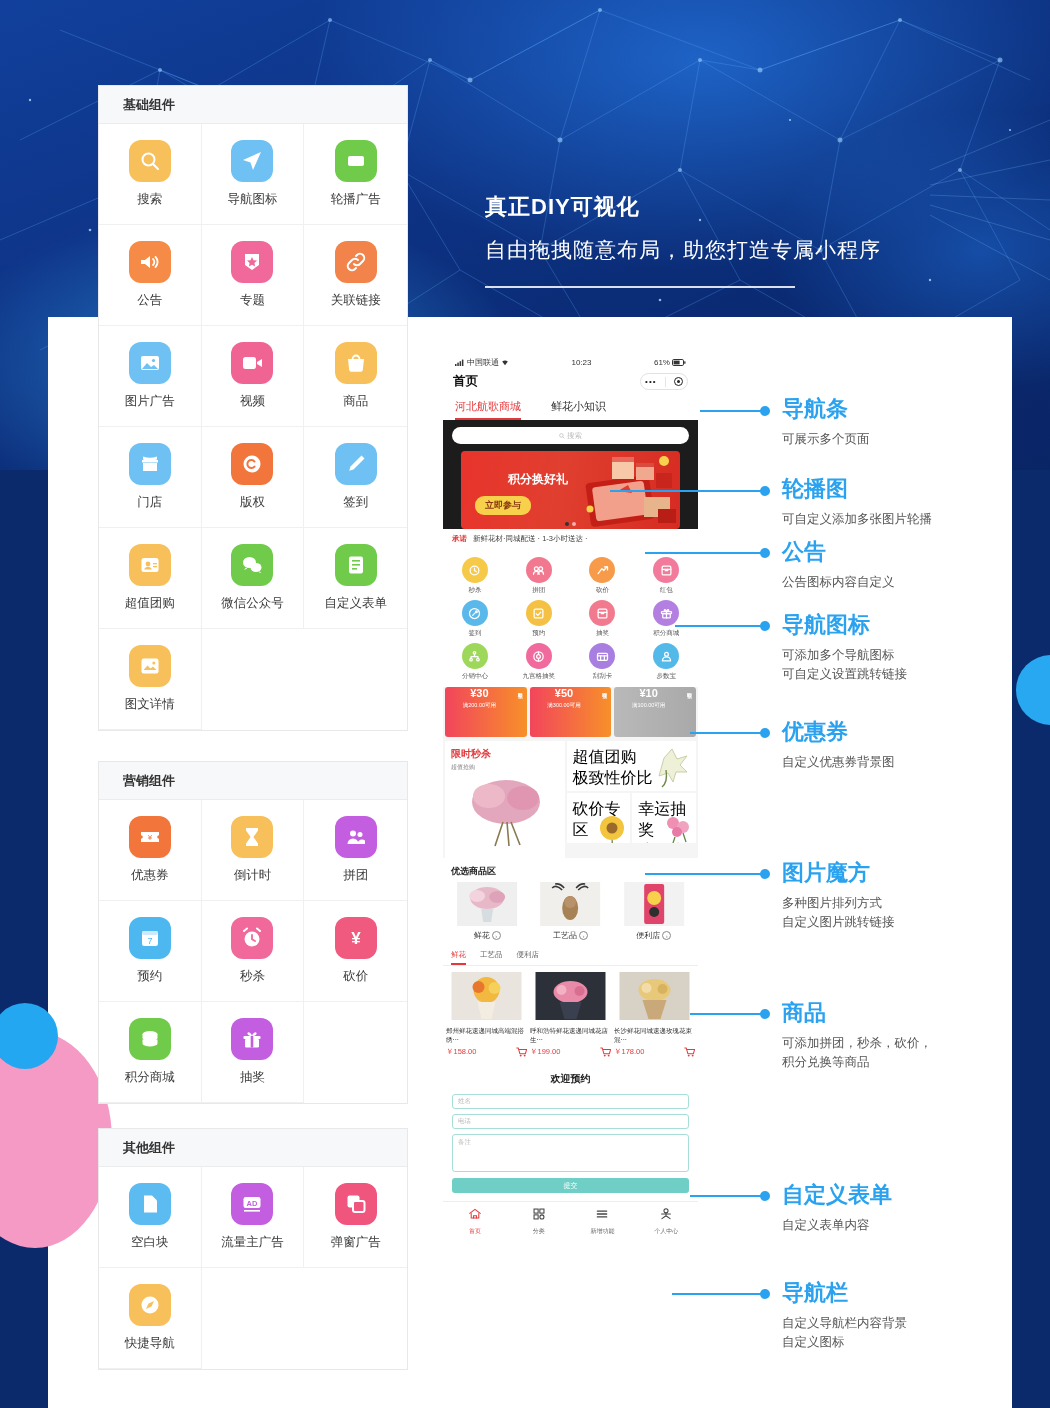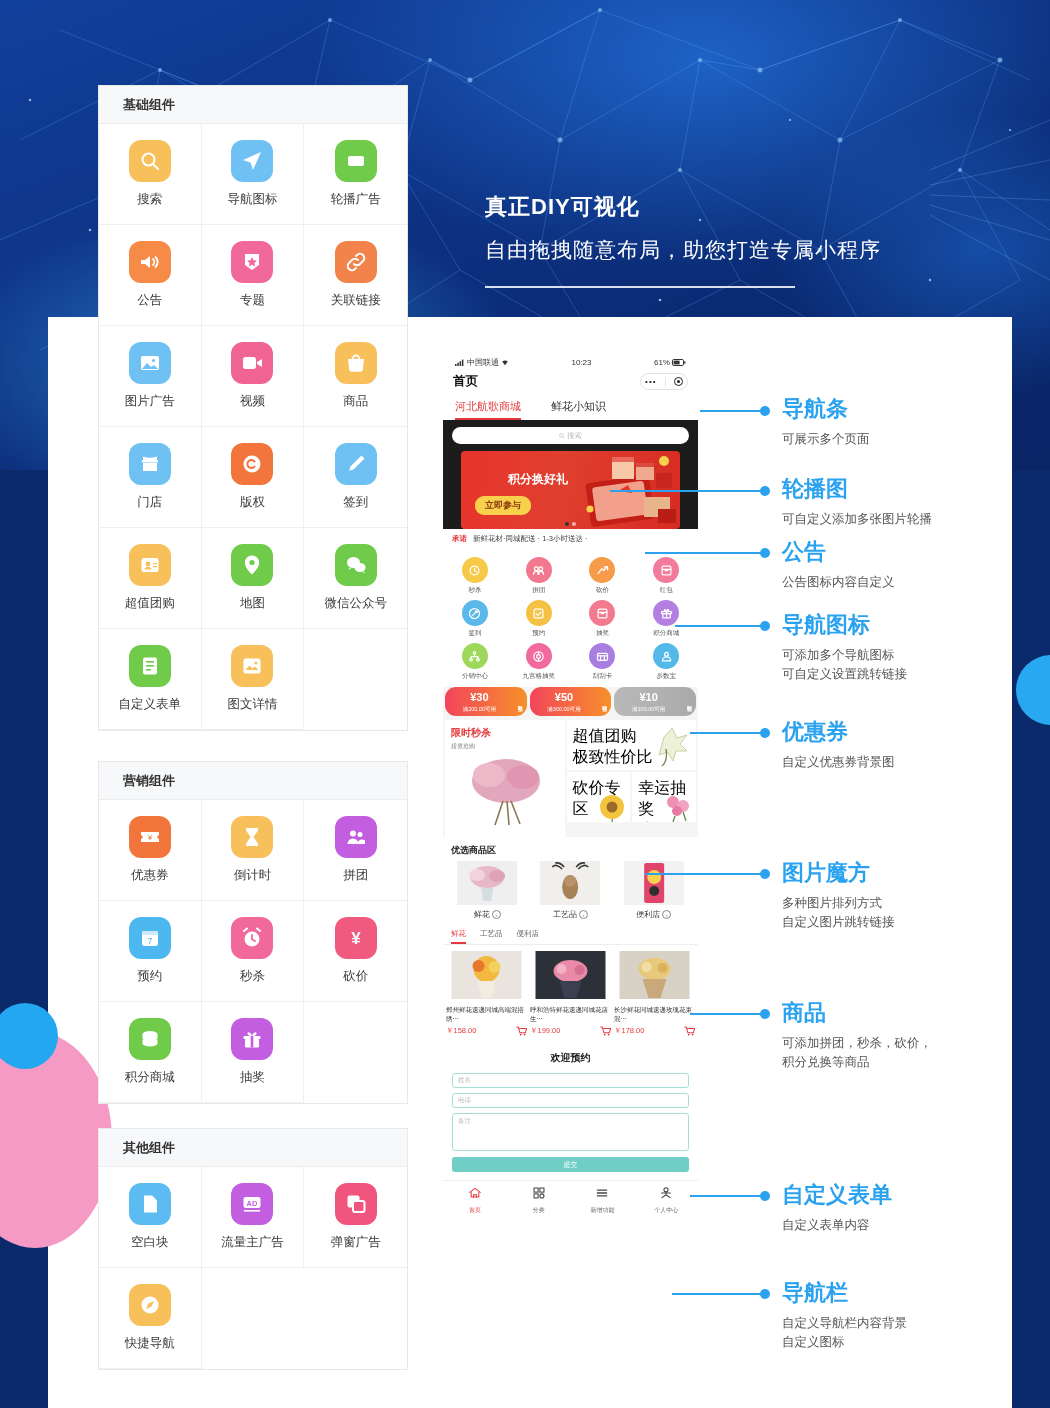--- a/index.html
+++ b/index.html
@@ -90,21 +90,21 @@
   .banner-dots i{width:4px;height:4px;border-radius:50%;background:rgba(255,255,255,.6);}
   .banner-dots i.on{background:#333;}
   .notice{background:#fff;display:flex;align-items:center;gap:6px;padding:5px 9px;font-size:7.5px;color:#444;}
   .notice .nflag{color:#e4393c;font-weight:bold;}
   .navgrid{background:#fff;display:flex;flex-wrap:wrap;padding:3px 0 6px;}
   .navcell{width:25%;display:flex;flex-direction:column;align-items:center;margin-top:5px;}
   .navcell .nico{width:26px;height:26px;border-radius:50%;display:flex;align-items:center;justify-content:center;}
   .navcell .nico svg{width:15px;height:15px;}
   .navcell .nlbl{font-size:6.5px;color:#555;margin-top:3px;}
   .coupons{display:flex;gap:3px;padding:0 2px;}
-  .coupon{flex:1;height:29px;border-radius:11px;display:flex;align-items:center;color:#fff;position:relative;overflow:hidden;}
+  .coupon{flex:1;height:50px;border-radius:3px;display:flex;align-items:flex-start;color:#fff;position:relative;overflow:hidden;}
   .coupon .cmain{flex:1;display:flex;flex-direction:column;justify-content:center;align-items:center;}
   .coupon .cval{font-size:11px;font-weight:bold;}
   .coupon .ccond{font-size:5.5px;margin-top:3px;}
   .coupon .cget{width:13px;font-size:5px;writing-mode:vertical-rl;display:flex;align-items:center;
     justify-content:center;padding:2px 0;}
   .cubes{display:flex;margin-top:4px;gap:2px;padding:0 2px;}
   .cube{position:relative;background:#fff;overflow:hidden;}
   .cube .ch{font-size:10px;font-weight:bold;}
   .cube .cs{font-size:6px;color:#888;margin-top:2px;}
   .cube-left{width:48%;padding:6px;}
@@ -344,29 +344,20 @@
             <path d="M6.2 16.5 a4 4 0 0 1 7.6 0 Z" fill="#f8c05a"></path>
             <rect x="15" y="10" width="4" height="1.3" fill="#f8c05a"></rect>
             <rect x="15" y="13" width="4" height="1.3" fill="#f8c05a"></rect>
           </svg>
         </span>
         <span class="cell-label">超值团购</span>
       </div>
       <div class="cell">
         <span class="ico" style="background:#70cb4b">
           <svg viewBox="0 0 24 24" fill="#fff">
-            <path d="M12 2.5 a7.2 7.2 0 0 1 7.2 7.2 c0 5.4 -7.2 11.8 -7.2 11.8 S4.8 15.1 4.8 9.7 A7.2 7.2 0 0 1 12 2.5 Z"></path>
-            <circle cx="12" cy="9.5" r="2.6" fill="#70cb4b"></circle>
-          </svg>
-        </span>
-        <span class="cell-label">地图</span>
-      </div>
-      <div class="cell">
-        <span class="ico" style="background:#70cb4b">
-          <svg viewBox="0 0 24 24" fill="#fff">
             <ellipse cx="9.5" cy="9.5" rx="6.5" ry="5.5"></ellipse>
             <path d="M6 14.5 l-2 2.6 l3 -1.4 Z"></path>
             <ellipse cx="16" cy="14.5" rx="5.5" ry="4.6"></ellipse>
             <path d="M19.5 18.3 l2 2 l-2.6 -1 Z"></path>
           </svg>
         </span>
         <span class="cell-label">微信公众号</span>
       </div>
       <div class="cell">
         <span class="ico" style="background:#70cb4b">

